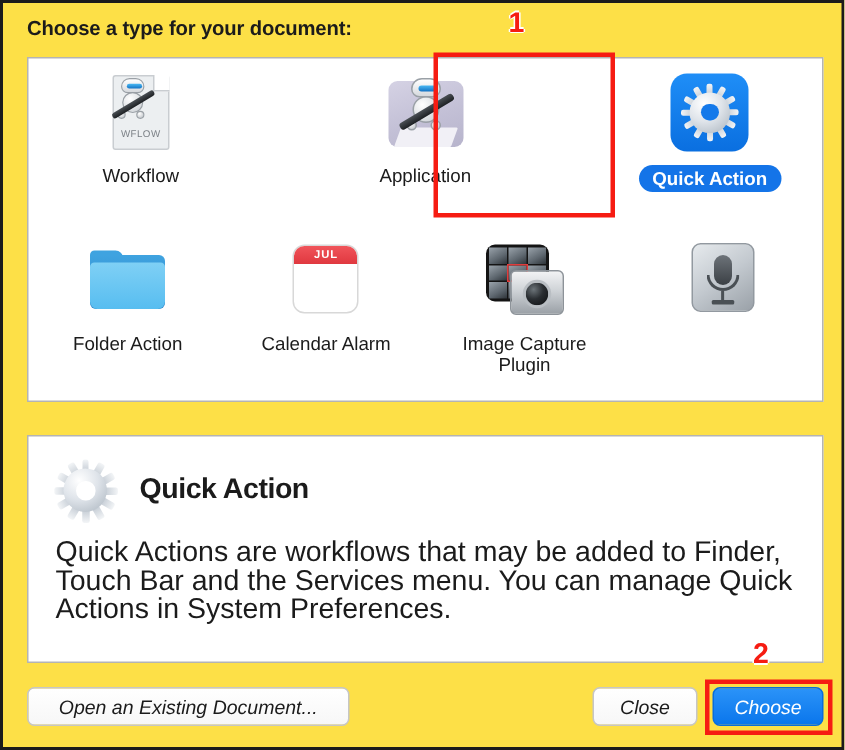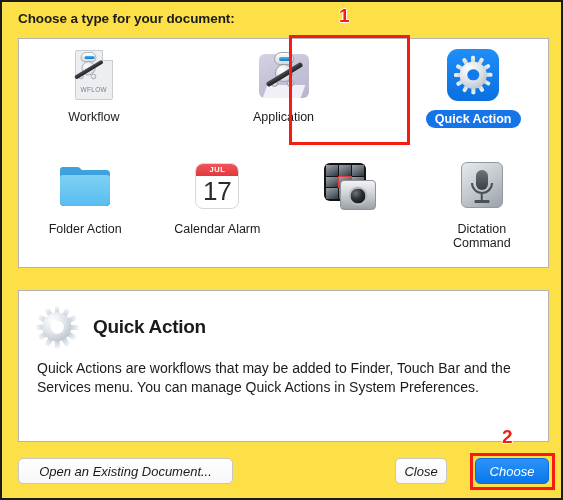--- a/index.html
+++ b/index.html
@@ -413,21 +413,21 @@
     font-size: 19px;
     font-weight: bold;
     letter-spacing: -0.3px;
     color: #1b1b1b;
   }
   #desc-body {
     position: absolute;
     left: 18px;
     top: 68px;
     width: 494px;
-    font-size: 14px;
+    font-size: 19px;
     line-height: 19px;
     color: #1b1b1b;
   }
 
   
   .btn {
     position: absolute;
     box-sizing: border-box;
     border-radius: 5px;
     font-size: 13px;
@@ -443,21 +443,21 @@
     font-style: italic;
   }
   #open-existing-button {
     left: 16px;
     top: 456px;
     width: 215px;
   }
   #close-button {
     left: 393px;
     top: 456px;
-    width: 52px;
+    width: 70px;
   }
   #choose-button {
     left: 473px;
     top: 456px;
     width: 74px;
     background: linear-gradient(#2b93f8,#0a76ec);
     border: 1px solid #0a6ddb;
     color: #ffffff;
   }
 
@@ -562,21 +562,20 @@
           <div class="ic-folder-back"></div>
           <div class="ic-folder-front"></div>
         </div>
         <div class="type-label">Folder Action</div>
       </div>
 
       <div class="type-cell">
         <div class="type-icon">
           <div class="ic-cal">
             <div class="ic-cal-head">JUL</div>
-            <div class="ic-cal-day">17</div>
           </div>
         </div>
         <div class="type-label">Calendar Alarm</div>
       </div>
 
       <div class="type-cell">
         <div class="type-icon">
           <div class="ic-imgs">
             <i></i>
               <i></i>
@@ -585,33 +584,33 @@
               <i class="hl"></i>
               <i></i>
               <i></i>
               <i></i>
               <i></i>
           </div>
           <div class="ic-cam">
               <div class="ic-cam-lens"></div>
             </div>
         </div>
+        <div class="type-label">Image Capture
+Plugin</div>
       </div>
 
       <div class="type-cell">
         <div class="type-icon">
           <div class="ic-dict">
             <div class="ic-mic-cap"></div>
             <div class="ic-mic-arc"></div>
             <div class="ic-mic-stem"></div>
             <div class="ic-mic-base"></div>
           </div>
         </div>
-        <div class="type-label">Dictation
-Command</div>
       </div>
 
     </div>
   </div>
 
   <div id="description-panel">
     <div id="desc-header">
       <div id="desc-gear-wrap">
         <div class="gear" id="desc-gear" style="left:3px;top:3px;width:42px;height:42px;">
             <span class="tooth" style="width: 4.83px; height: 10.92px; margin-left: -2.415px; margin-top: -5.46px; transform: rotate(0deg) translateY(-15.75px);"></span>

